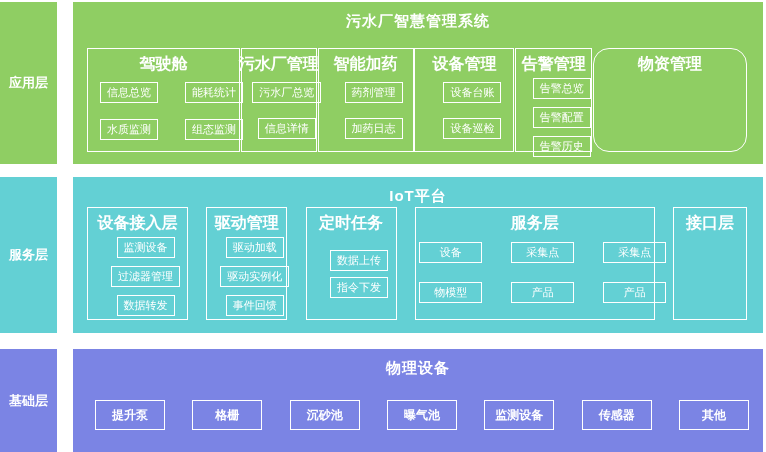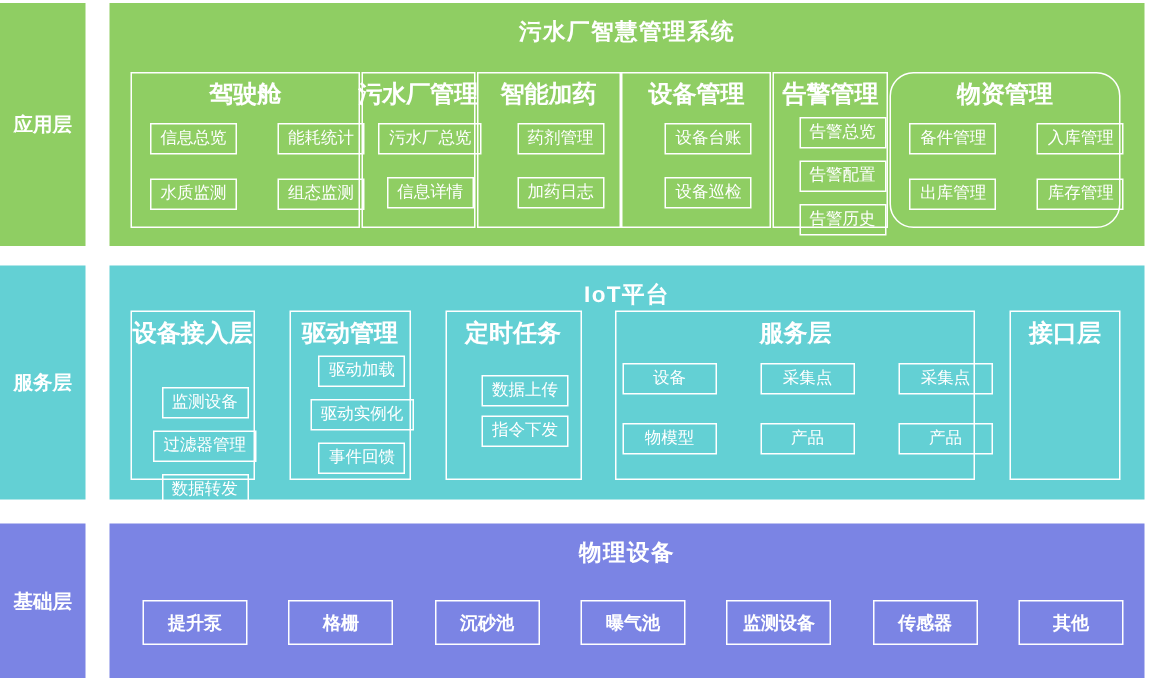--- a/index.html
+++ b/index.html
@@ -82,37 +82,31 @@
           <div class="group" style="width: 77px;">
             <div class="group-title">告警管理</div>
             <div class="items stack-sm">
               <div class="item">告警总览</div>
               <div class="item">告警配置</div>
               <div class="item">告警历史</div>
             </div>
           </div>
           <div class="group" style="width: 154px; border-radius: 16px;">
             <div class="group-title">物资管理</div>
-            <div class="items grid-2">
-              <div class="item">备件管理</div>
-              <div class="item">入库管理</div>
-              <div class="item">出库管理</div>
-              <div class="item">库存管理</div>
-            </div>
           </div>
         </div>
     </div>
   </div>
 
   <div class="layer-row" id="row-service">
     <div class="sidebar bg-svc">服务层</div>
     <div class="panel bg-svc">
       <div class="panel-title">IoT平台</div>
       <div class="groups groups-svc">
-          <div class="group" style="width: 83px; gap: 21px;">
+          <div class="group" style="width: 101px;">
             <div class="group-title">设备接入层</div>
             <div class="items stack-sm">
               <div class="item">监测设备</div>
               <div class="item">过滤器管理</div>
               <div class="item">数据转发</div>
             </div>
           </div>
           <div class="group" style="width: 81px;">
             <div class="group-title">驱动管理</div>
             <div class="items stack-sm">

